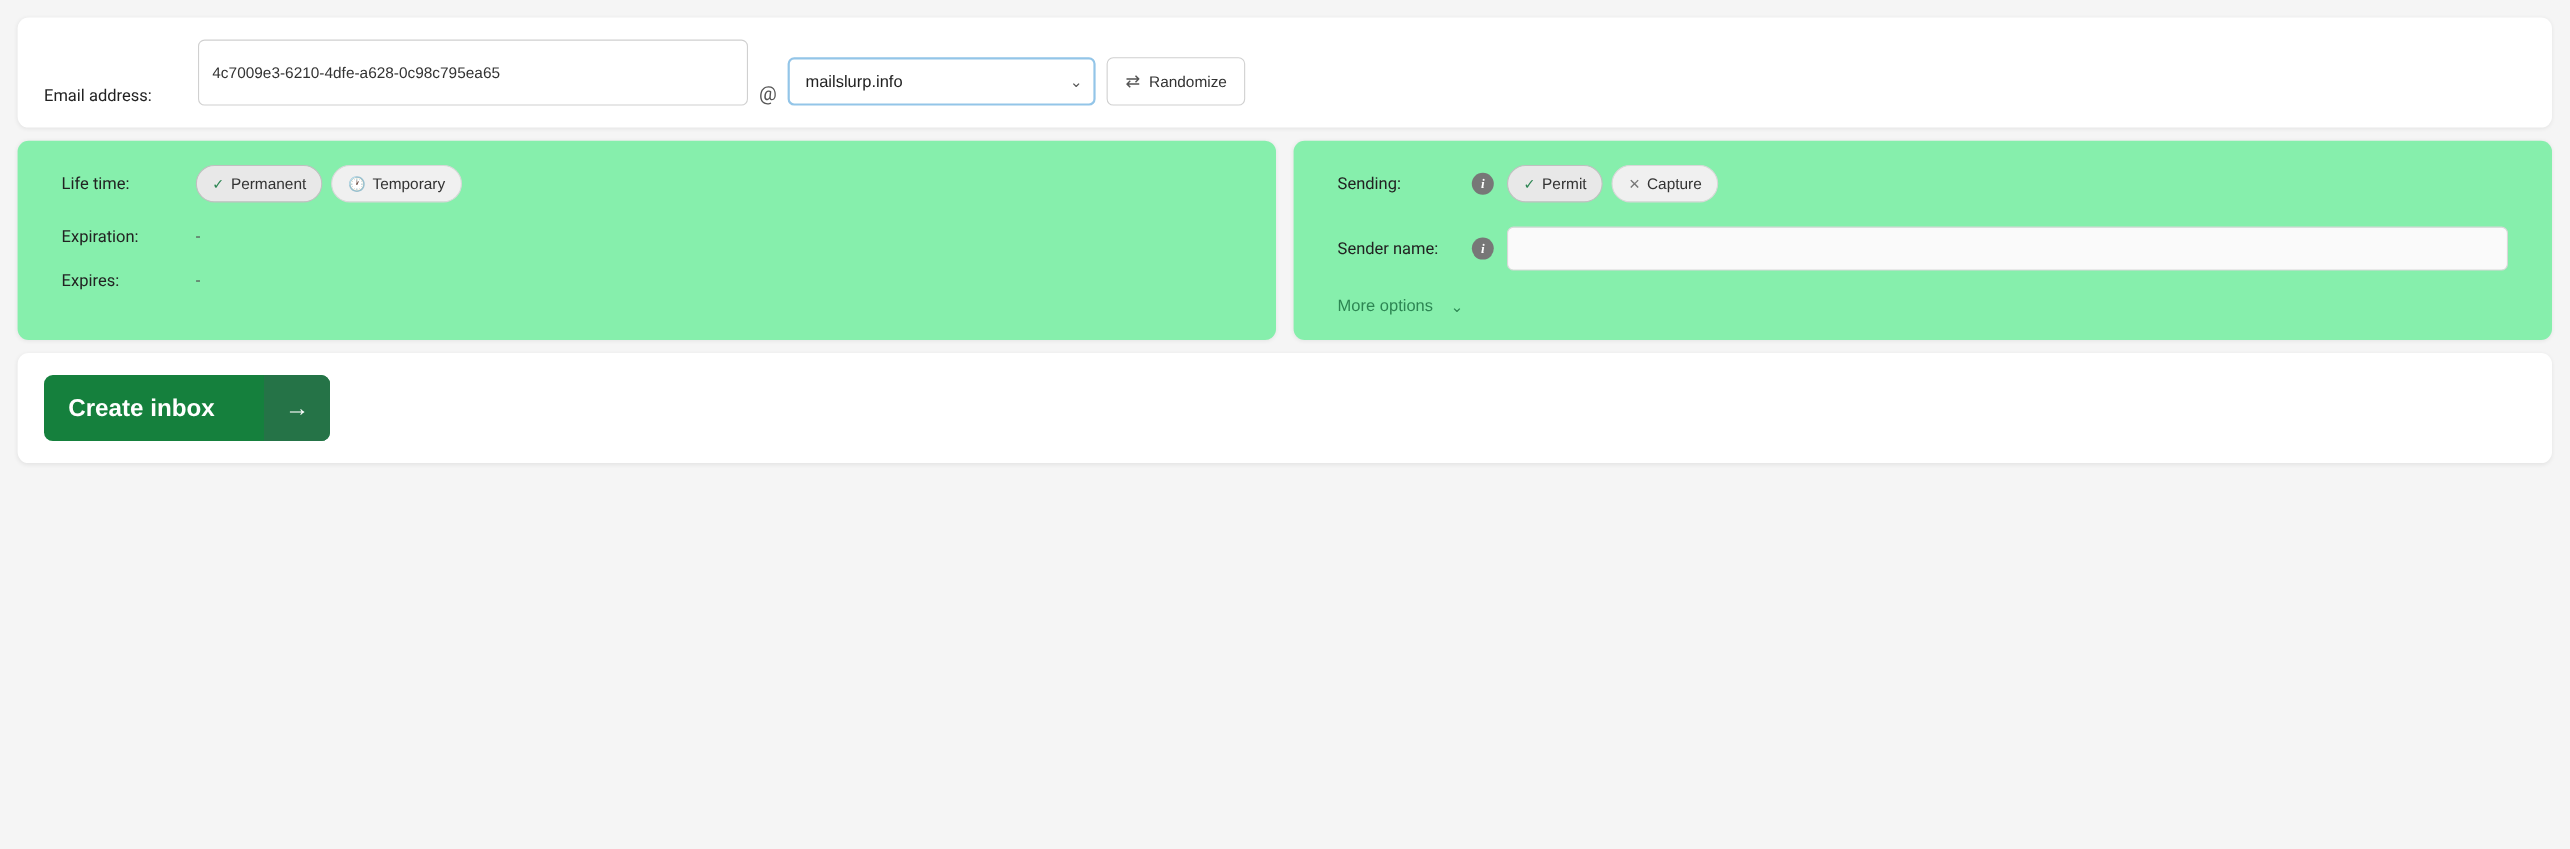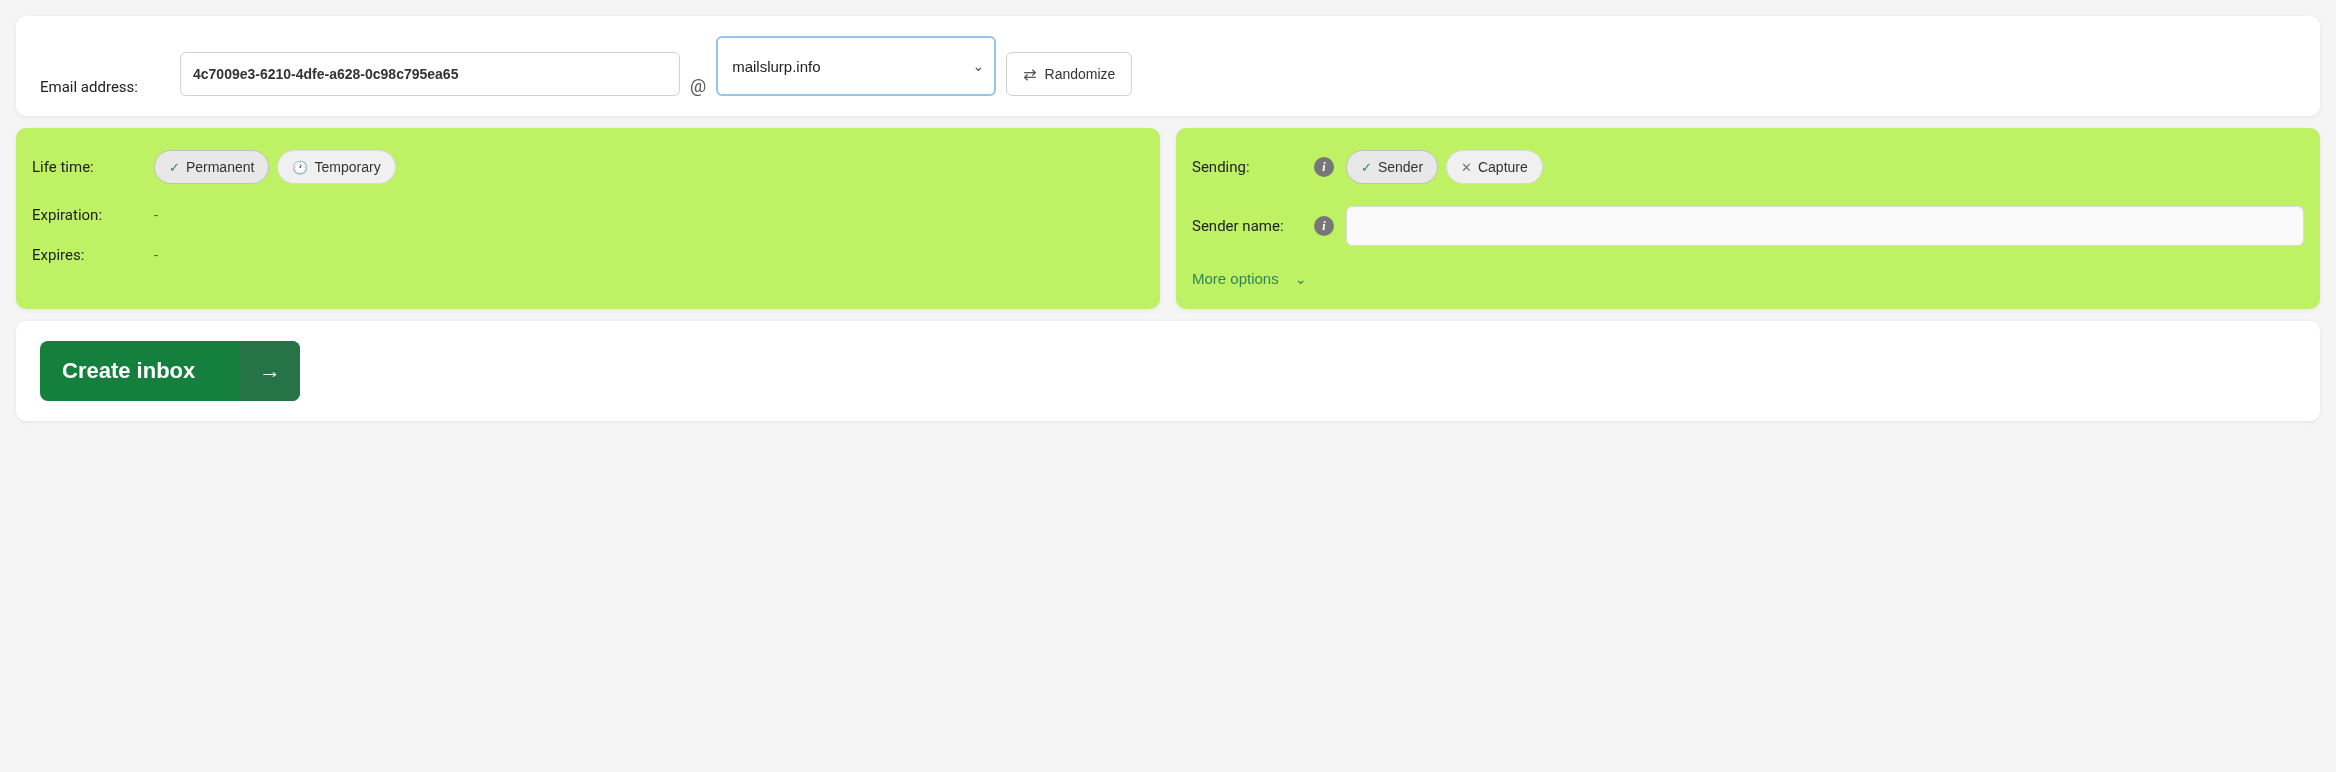--- a/index.html
+++ b/index.html
@@ -35,44 +35,43 @@
     .email-label {
       font-size: 15px;
       color: #222;
       white-space: nowrap;
       min-width: 130px;
     }
 
     .email-local-input {
       flex: 1;
       max-width: 500px;
-      height: 44px;
+      height: 60px;
       border: 1.5px solid #d0d0d0;
       border-radius: 6px;
       padding: 0 12px;
       font-size: 14px;
       color: #333;
       outline: none;
-      font-weight: bold;
     }
 
     .at-symbol {
       font-size: 18px;
       color: #555;
       font-weight: 400;
     }
 
     .domain-select-wrapper {
       position: relative;
       display: flex;
       align-items: center;
     }
 
     .domain-select {
-      height: 60px;
+      height: 44px;
       border: 2px solid #93c5e8;
       border-radius: 6px;
       padding: 0 40px 0 14px;
       font-size: 15px;
       color: #222;
       background: #fff;
       appearance: none;
       -webkit-appearance: none;
       outline: none;
       cursor: pointer;
@@ -108,23 +107,23 @@
     }
 
     
     .two-col {
       display: flex;
       gap: 16px;
     }
 
     .col-left, .col-right {
       flex: 1;
-      background: #bef264;
+      background: #86efac;
       border-radius: 10px;
-      padding: 22px 16px;
+      padding: 22px 40px;
       box-shadow: 0 1px 4px rgba(0,0,0,0.07);
     }
 
     .field-row {
       display: flex;
       align-items: center;
       gap: 12px;
       margin-bottom: 22px;
     }
 
@@ -318,21 +317,21 @@
     </div>
   </div>
 
   <div class="col-right">
     <div class="field-row">
       <span class="field-label">Sending:</span>
       <span class="info-icon">i</span>
       <div class="toggle-group">
         <button class="toggle-btn active">
           <span class="check-icon">✓</span>
-          <span>Sender</span>
+          <span>Permit</span>
         </button>
         <button class="toggle-btn">
           <span class="x-icon">✕</span>
           <span>Capture</span>
         </button>
       </div>
     </div>
 
     <div class="field-row">
       <span class="field-label">Sender name:</span>

